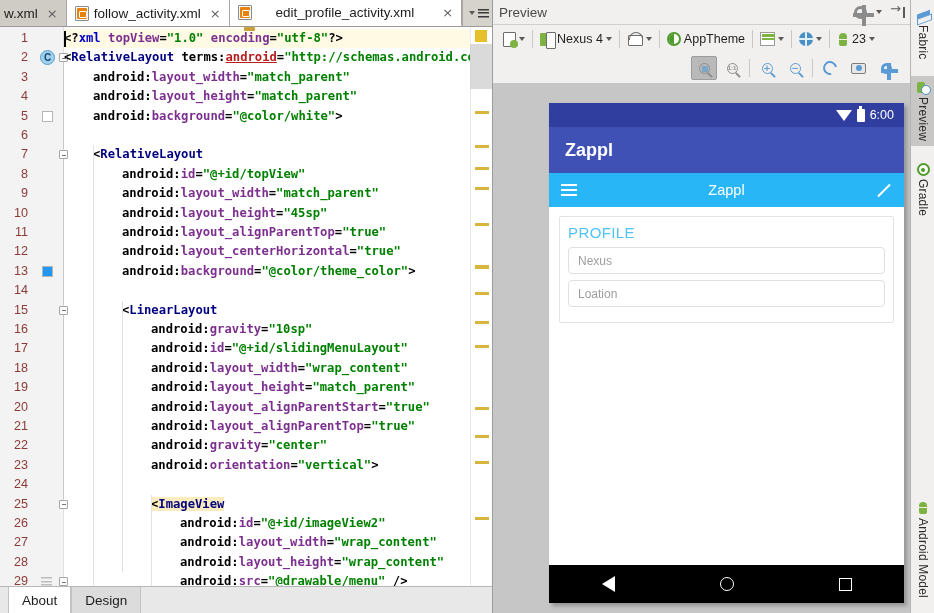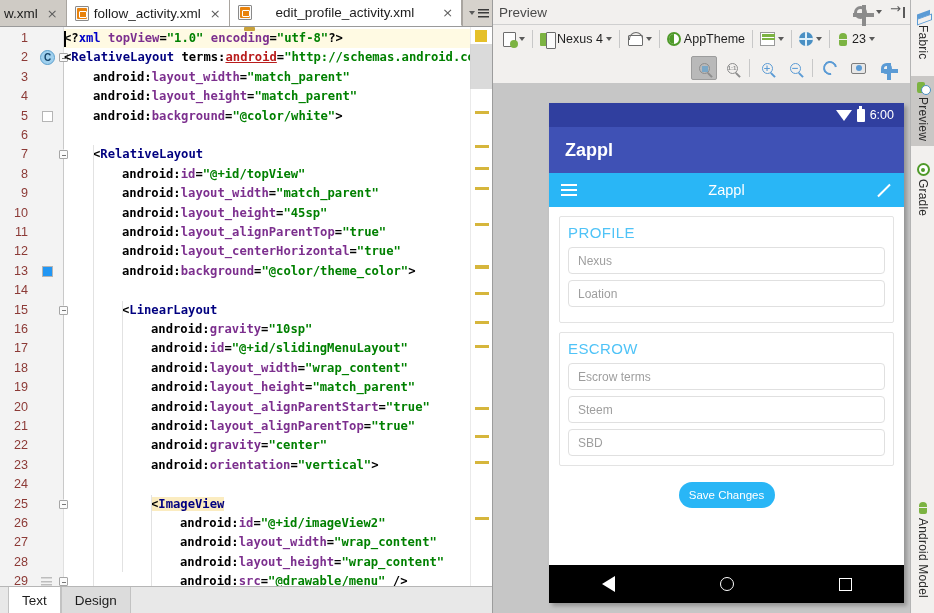--- a/index.html
+++ b/index.html
@@ -648,21 +648,21 @@
         <div class="mk" style="top:318px"></div>
         <div class="mk" style="top:380px"></div>
         <div class="mk" style="top:408px"></div>
         <div class="mk" style="top:434px"></div>
         <div class="mk" style="top:490px"></div>
       </div>
       <div class="topmark" style="left:244px; top:0"></div>
     </div>
 
     <div class="bottom-tabs">
-      <div class="btab active">Text</div>
+      <div class="btab active">About</div>
       <div class="btab idle">Design</div>
     </div>
   </div>
 
   <div id="preview-pane">
 
     <div class="pv-header">
       <span class="pv-title">Preview</span>
       <span class="pv-hdr-right">
         <span class="gear"></span>
@@ -768,34 +768,21 @@
           <div class="card" style="margin-bottom:9px">
             <div class="card-label">PROFILE</div>
             <div class="field">
                 <span>Nexus</span>
               </div>
             <div class="field">
                 <span>Loation</span>
               </div>
           </div>
 
-          <div class="card">
-            <div class="card-label">ESCROW</div>
-            <div class="field">
-                <span>Escrow terms</span>
-              </div>
-            <div class="field">
-                <span>Steem</span>
-              </div>
-            <div class="field last">
-                <span>SBD</span>
-              </div>
-          </div>
-
-          <div class="save-btn">Save Changes</div>
+
         </div>
 
         <div class="navbar">
           <span class="nav-back"></span>
           <span class="nav-home"></span>
           <span class="nav-recent"></span>
         </div>
       </div>
     </div>
   </div>

